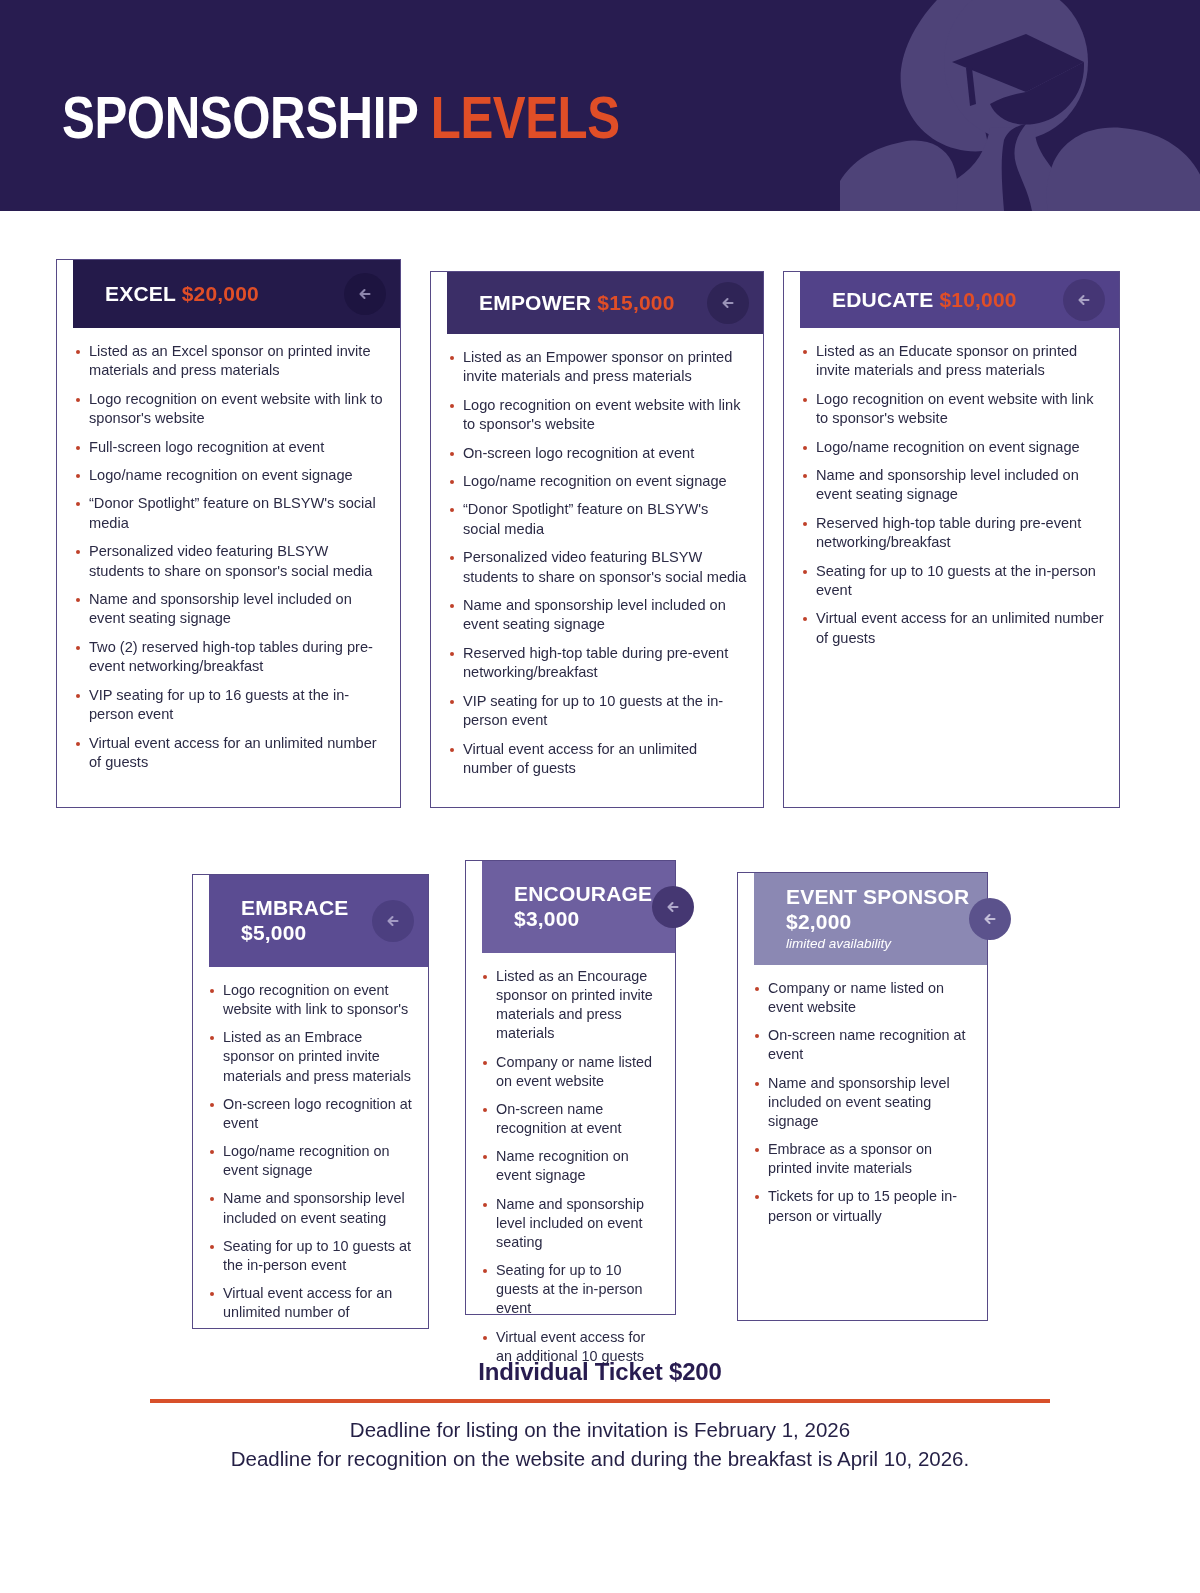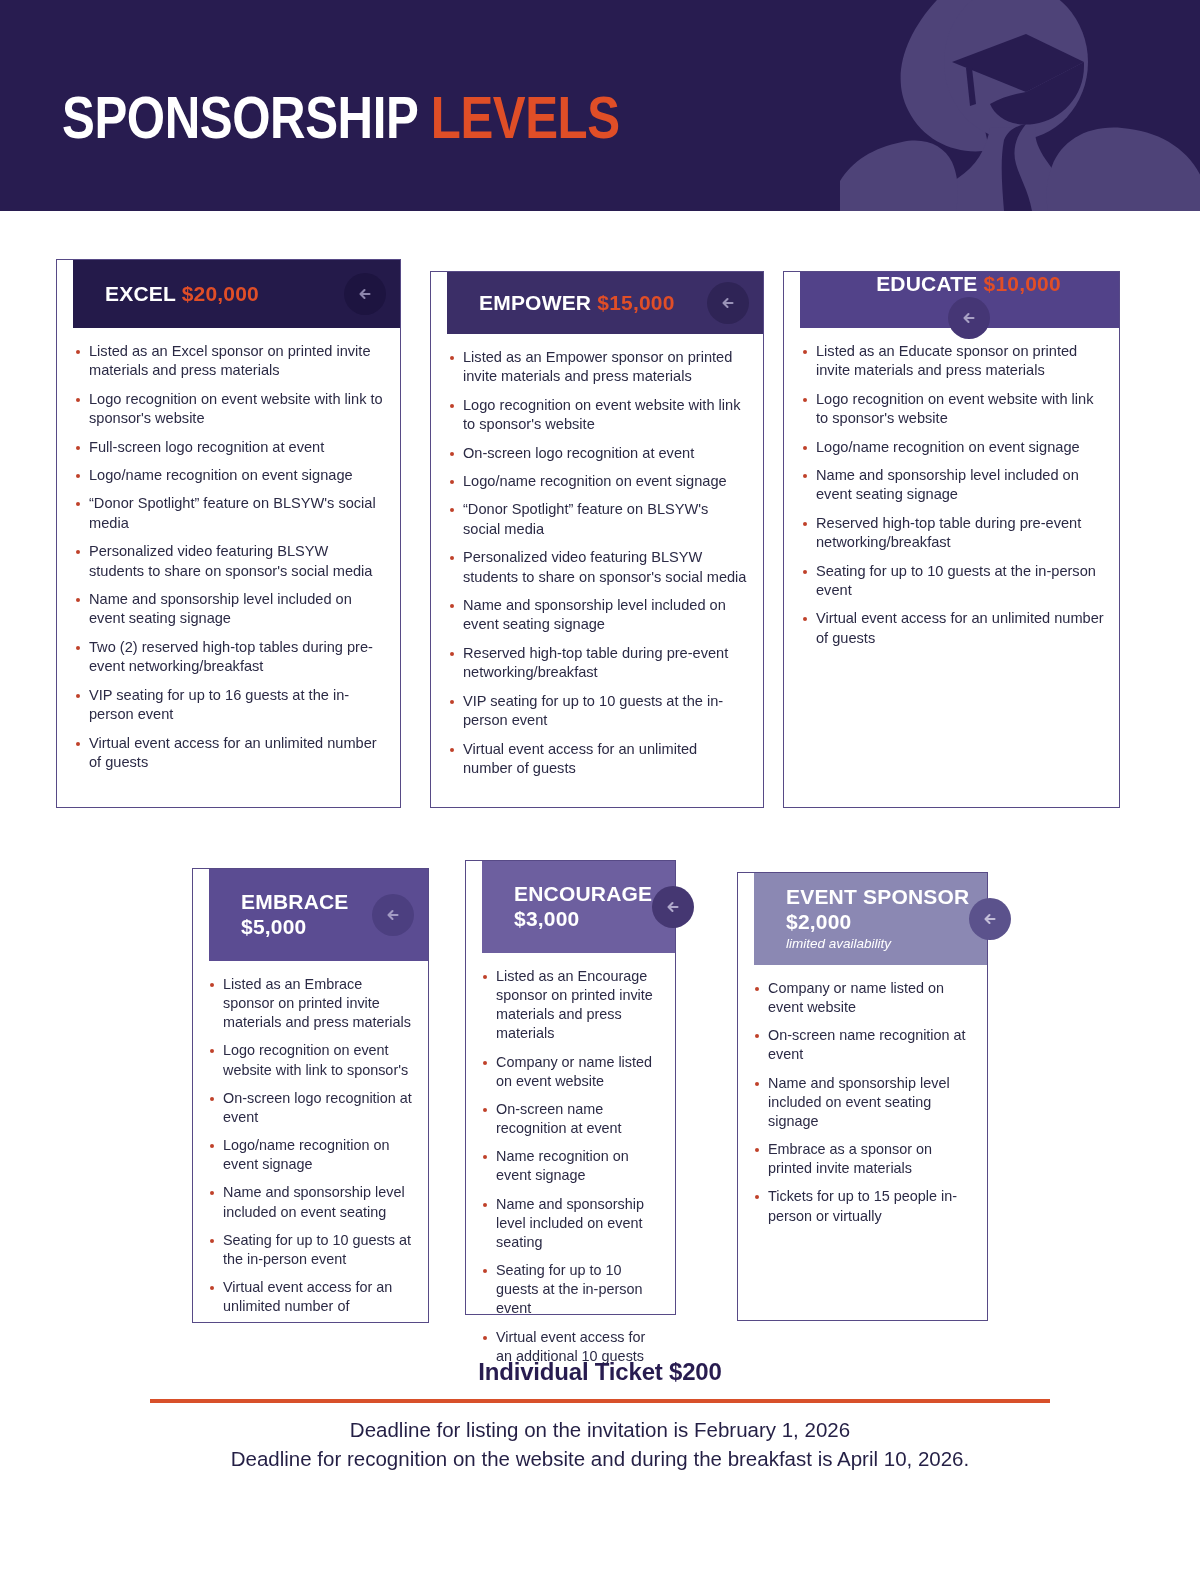--- a/index.html
+++ b/index.html
@@ -139,28 +139,28 @@
     background: #c0412a;
   }
 
   
   #card-excel     { left: 56px;  top: 0;  width: 345px; height: 549px; }
   #card-empower   { left: 430px; top: 12px; width: 334px; height: 537px; }
   #card-educate   { left: 783px; top: 12px; width: 337px; height: 537px; }
 
   #card-excel    .card-head { height: 68px; background: #241a4a; }
   #card-empower  .card-head { height: 62px; background: #3b2e67; }
-  #card-educate  .card-head { height: 56px; background: #524289; flex-direction: column; }
+  #card-educate  .card-head { height: 56px; background: #524289; }
 
   #card-excel    .arrow-badge { background: #1d1440; }
   #card-empower  .arrow-badge { background: #2f2456; }
   #card-educate  .arrow-badge { background: #453675; }
 
   
-  #card-embrace   { left: 192px; top: 8px;  width: 237px; height: 455px; }
+  #card-embrace   { left: 192px; top: 14px;  width: 237px; height: 455px; }
   #card-encourage { left: 465px; top: 0;  width: 211px; height: 455px; }
   #card-event     { left: 737px; top: 12px;  width: 251px; height: 449px; }
 
   #card-embrace   .card-head { height: 92px; background: #5b4c92; }
   #card-encourage .card-head { height: 92px; background: #6d5f9f; }
   #card-event     .card-head { height: 92px; background: #8b88b3; }
 
   #card-embrace   .arrow-badge { background: #4c3f80; }
   #card-encourage .arrow-badge { background: #453772; }
   #card-event     .arrow-badge { background: #5b528c; }
@@ -329,22 +329,22 @@
         <div class="card-title-line">$5,000</div>
       </div>
       <div class="arrow-badge">
         <svg width="22" height="22" viewBox="0 0 22 22">
             <path d="M15.5 11 H7 M10.5 7 L6.5 11 L10.5 15" stroke="#a39bc4" stroke-width="2.1" fill="none" stroke-linecap="round" stroke-linejoin="round"></path>
           </svg>
       </div>
     </div>
     <div class="card-body">
       <ul class="feature-list">
+        <li>Logo recognition on event website with link to sponsor's</li>
         <li>Listed as an Embrace sponsor on printed invite materials and press materials</li>
-        <li>Logo recognition on event website with link to sponsor's</li>
         <li>On-screen logo recognition at event</li>
         <li>Logo/name recognition on event signage</li>
         <li>Name and sponsorship level included on event seating</li>
         <li>Seating for up to 10 guests at the in-person event</li>
         <li>Virtual event access for an unlimited number of</li>
       </ul>
     </div>
   </div>
 
   <div class="card" id="card-encourage">

